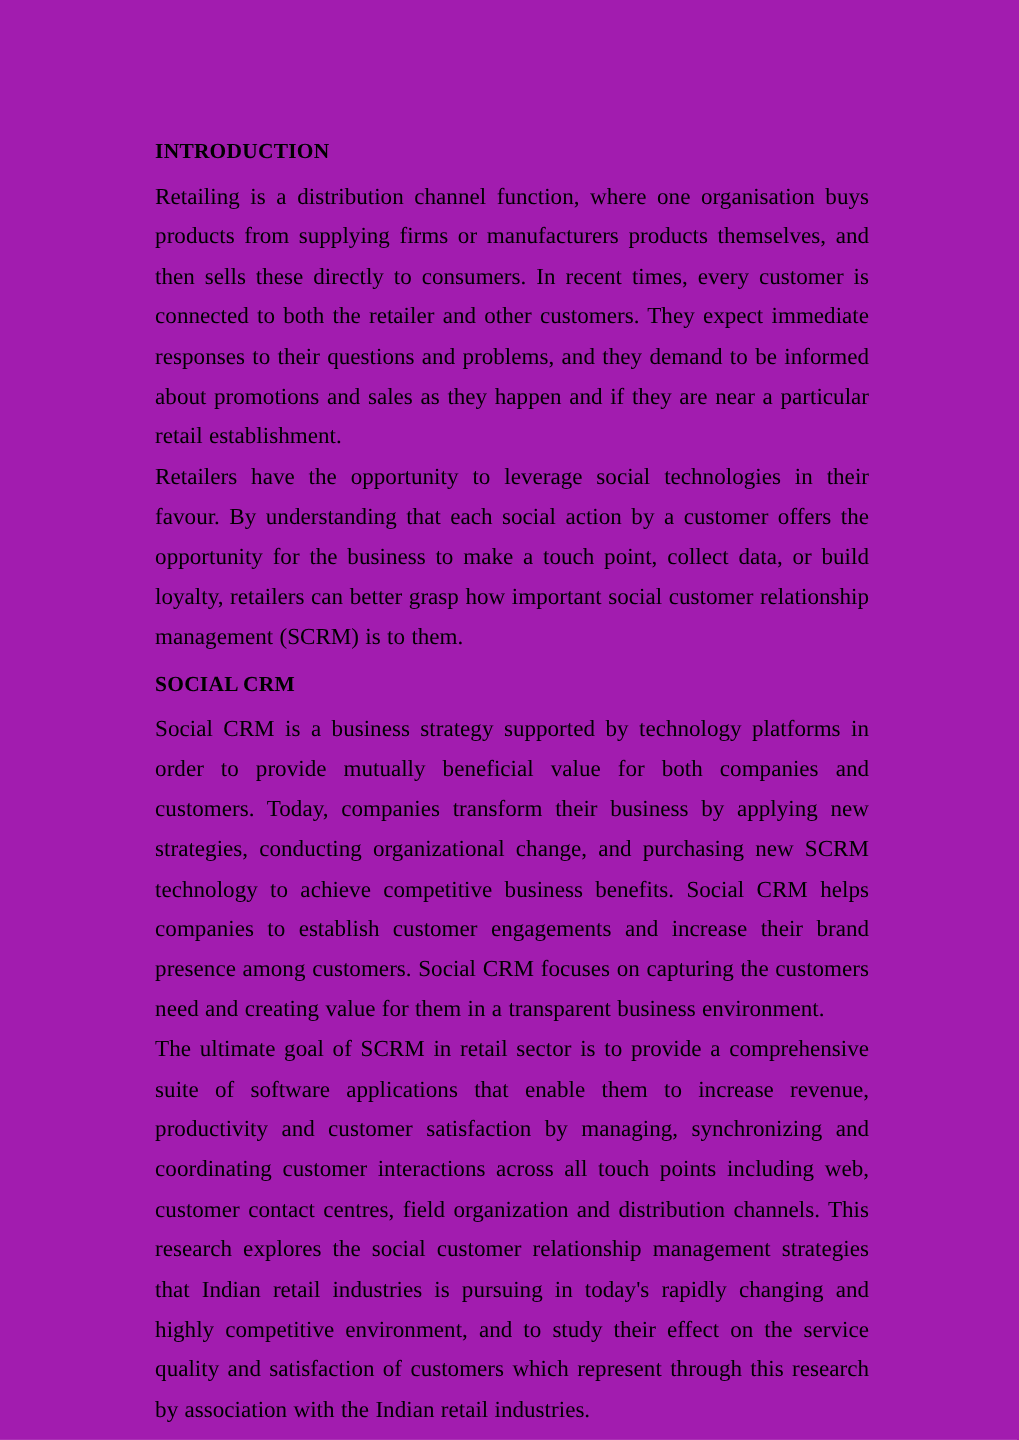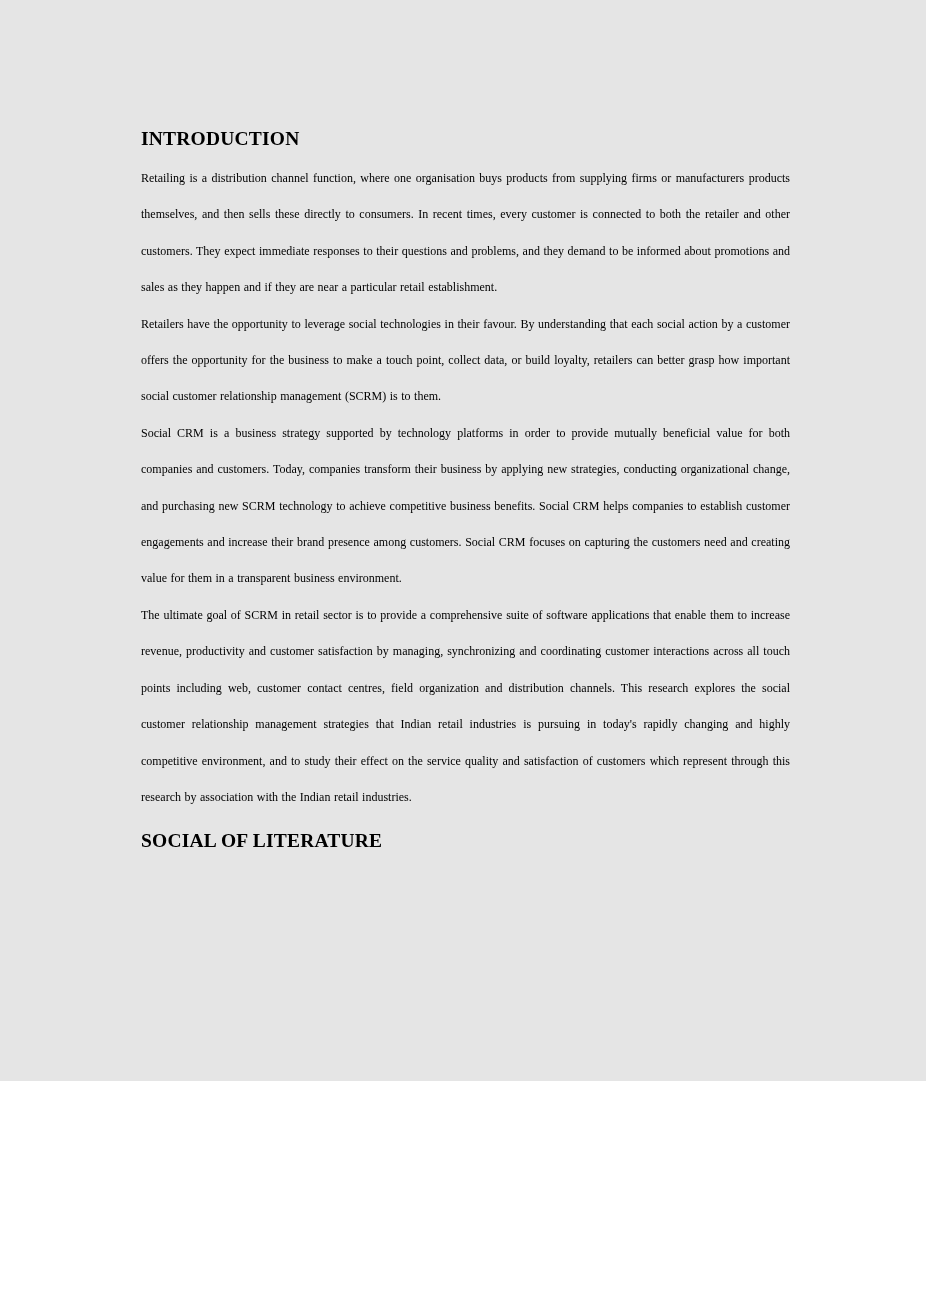--- a/index.html
+++ b/index.html
@@ -3,22 +3,22 @@
 <meta charset="utf-8">
 <style>
   html, body {
     margin: 0;
     padding: 0;
     background: #ffffff;
   }
   .page {
     position: relative;
     width: 926px;
-    height: 1081px;
-    background: #e5e5e5;
+    height: 1309px;
+    background: #a21caf;
     overflow: hidden;
     font-family: "Liberation Serif", serif;
     color: #000000;
   }
   .content {
     position: absolute;
     top: 125px;
     left: 141px;
     width: 649px;
   }
@@ -29,41 +29,42 @@
     line-height: 28px;
     margin: 12px 0 7px 0;
     letter-spacing: 0.2px;
     color: #000000;
   }
   .heading.first {
     margin-top: 0;
   }
   .para {
     font-family: "Liberation Serif", serif;
-    font-size: 12px;
+    font-size: 21px;
     line-height: 36.4px;
     text-align: justify;
     text-align-last: left;
     margin: 0;
     color: #000000;
     word-spacing: 0.5px;
   }
 </style>
 </head>
 <body>
 
 <div class="page">
   <div class="content">
 
     <h2 class="heading first">INTRODUCTION</h2>
 
     <p class="para">Retailing is a distribution channel function, where one organisation buys products from supplying firms or manufacturers products themselves, and then sells these directly to consumers. In recent times, every customer is connected to both the retailer and other customers. They expect immediate responses to their questions and problems, and they demand to be informed about promotions and sales as they happen and if they are near a particular retail establishment.</p>
 
     <p class="para">Retailers have the opportunity to leverage social technologies in their favour. By understanding that each social action by a customer offers the opportunity for the business to make a touch point, collect data, or build loyalty, retailers can better grasp how important social customer relationship management (SCRM) is to them.</p>
 
+    <h2 class="heading">SOCIAL CRM</h2>
 
     <p class="para">Social CRM is a business strategy supported by technology platforms in order to provide mutually beneficial value for both companies and customers. Today, companies transform their business by applying new strategies, conducting organizational change, and purchasing new SCRM technology to achieve competitive business benefits. Social CRM helps companies to establish customer engagements and increase their brand presence among customers. Social CRM focuses on capturing the customers need and creating value for them in a transparent business environment.</p>
 
     <p class="para">The ultimate goal of SCRM in retail sector is to provide a comprehensive suite of software applications that enable them to increase revenue, productivity and customer satisfaction by managing, synchronizing and coordinating customer interactions across all touch points including web, customer contact centres, field organization and distribution channels. This research explores the social customer relationship management strategies that Indian retail industries is pursuing in today's rapidly changing and highly competitive environment, and to study their effect on the service quality and satisfaction of customers which represent through this research by association with the Indian retail industries.</p>
 
     <h2 class="heading">SOCIAL OF LITERATURE</h2>
 
   </div>
 </div>
 

